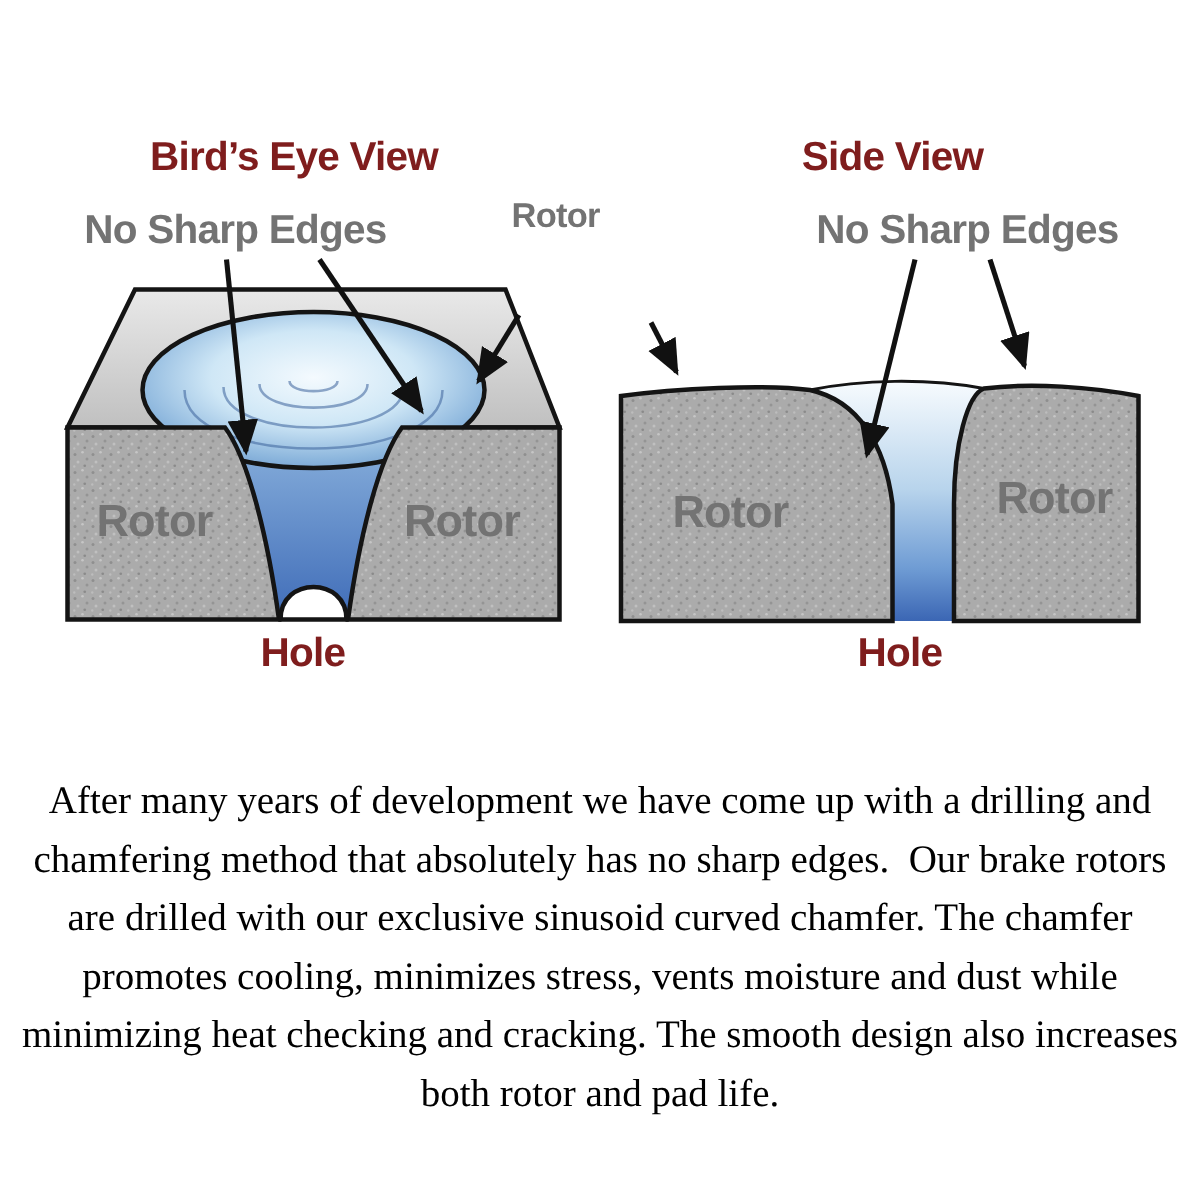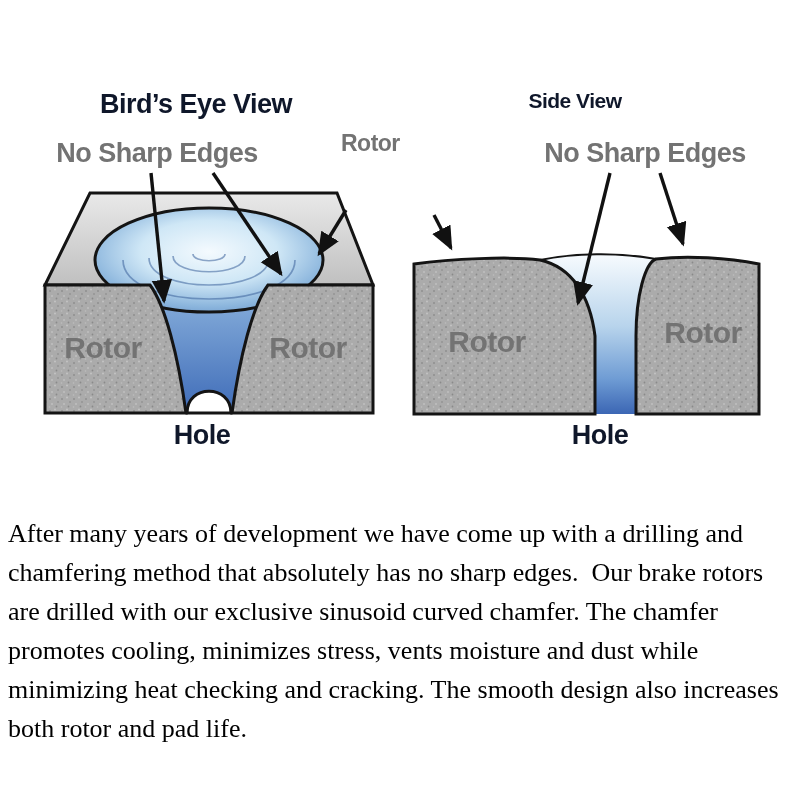--- a/index.html
+++ b/index.html
@@ -1,36 +1,36 @@
 <!DOCTYPE html>
 <html><head>
 <meta charset="utf-8">
 <style>
   * { margin:0; padding:0; box-sizing:border-box; }
   html,body { width:800px; height:800px; background:#ffffff; }
   body { position:relative; overflow:hidden; font-family:"Liberation Sans", sans-serif; }
   .stage { position:absolute; inset:0; }
   svg.diagram { position:absolute; left:0; top:0; }
   .lbl { position:absolute; font-weight:bold; color:#737373; text-align:center; line-height:1.05; letter-spacing:-0.5px; }
-  .red { color:#0f172a; }
+  .red { color:#7f1d1d; }
   .t-birdseye { left:46px; top:90px;  width:300px; font-size:27px; }
-  .t-side     { left:425px; top:90px; width:300px; font-size:21px; }
+  .t-side     { left:445px; top:90px; width:300px; font-size:27px; }
   .l-nse-left  { left:7px;   top:139px; width:300px; font-size:27px; }
   .l-nse-right { left:495px; top:139px; width:300px; font-size:27px; }
   .l-rbs { left:341px; top:131px; width:130px; font-size:23px; text-align:left; line-height:25px; }
   .l-rotor-be-left  { left:43px;  top:332px; width:120px; font-size:30px; }
   .l-rotor-be-right { left:248px; top:332px; width:120px; font-size:30px; }
   .l-rotor-sv-left  { left:427px; top:326px; width:120px; font-size:30px; }
   .l-rotor-sv-right { left:643px; top:317px; width:120px; font-size:30px; }
   .l-hole-left  { left:142px; top:421px; width:120px; font-size:27px; }
   .l-hole-right { left:540px; top:421px; width:120px; font-size:27px; }
   .paragraph {
     position:absolute; left:8px; top:514px; width:784px;
     font-family:"Liberation Serif", serif; font-size:26px; line-height:39px;
-    text-align:left; color:#000000; white-space:pre-wrap;
+    text-align:center; color:#000000; white-space:pre-wrap;
   }
 </style>
 </head>
 <body>
 
 <div class="stage">
 
   <svg class="diagram" width="800" height="500" viewBox="0 0 800 500" aria-hidden="true">
     <defs>
       <linearGradient id="topGrad" x1="0" y1="0" x2="0" y2="1">

